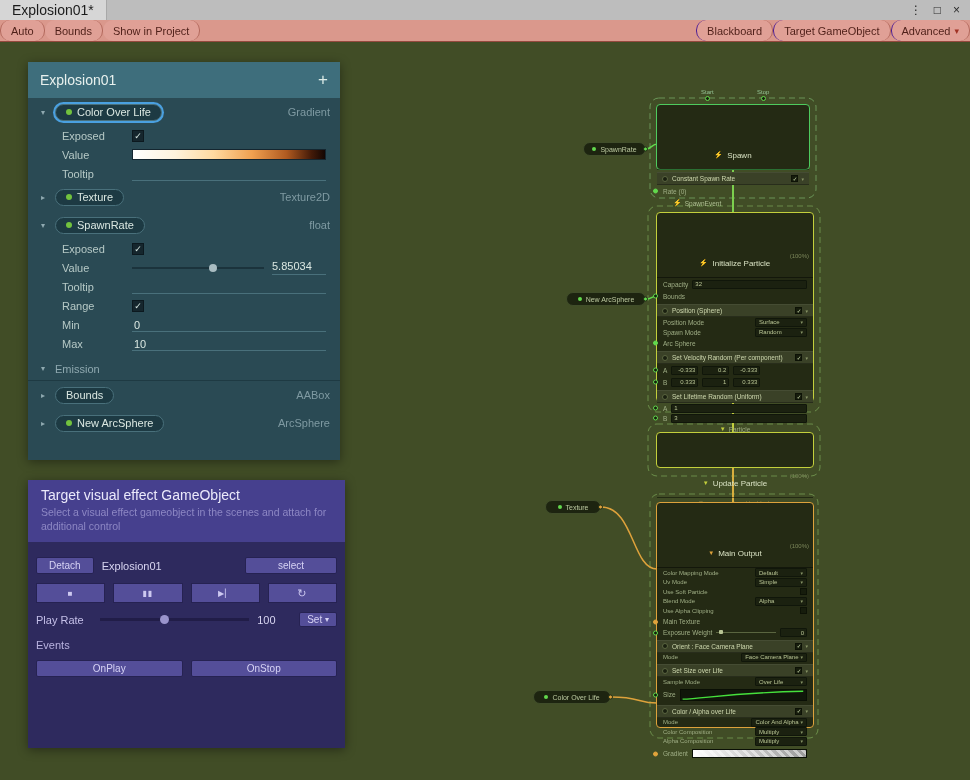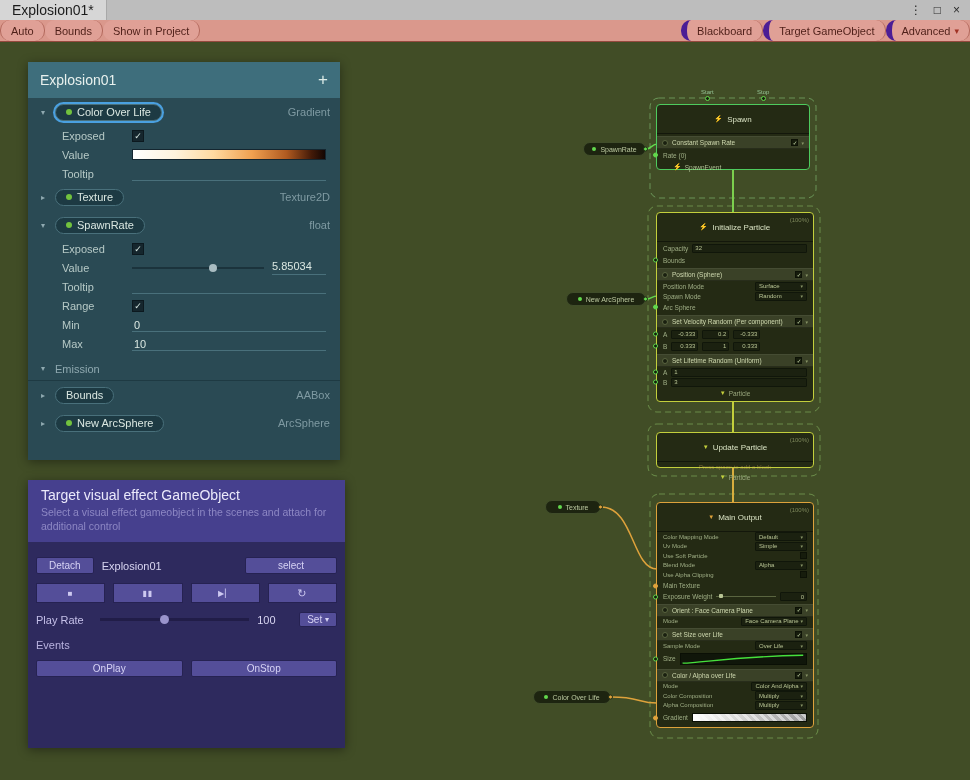--- a/index.html
+++ b/index.html
@@ -10,21 +10,21 @@
   .tab { height:20px; background:#d6d6d6; padding:0 12px; display:flex; align-items:center; font-size:14px; color:#1b1b1b; border-right:1px solid #a8a8a8; }
   .win-controls { margin-left:auto; display:flex; gap:12px; padding-right:10px; color:#2d2d2d; font-size:12px; }
   .win-controls span { cursor:default; }
 
   
   .toolbar { height:22px; background:#da988c; border-bottom:1px solid #94493e; display:flex; align-items:stretch; font-size:11px; color:#4e1f18; }
   .tbtn { display:flex; align-items:center; gap:4px; padding:0 10px; background:#e1a success; }
   .tbtn { display:flex; align-items:center; gap:4px; padding:0 10px; background:#e0a096; border-right:1px solid #b2685c;border-radius:10px; }
   .tbtn:first-child { border-left:1px solid #b2685c; }
   .tb-spacer { flex:1; }
-  .tbtn.rgt { border-left:6px solid #4c1d95;justify-content:center; }
+  .tbtn.rgt { border-left:1px solid #4c1d95;justify-content:center; }
   .tb-caret { color:#a03224; font-size:9px; }
 
   
   .canvas { position:relative; width:970px; height:738px; background:#414d26; overflow:hidden; }
   .edges { position:absolute; left:0; top:0; width:970px; height:738px; pointer-events:none; }
 
   
   .panel-bb { position:absolute; left:28px; top:20px; width:312px; height:398px; background:#2a4a54; box-shadow:0 2px 10px rgba(0,0,0,.4); }
   .bb-head { height:36px; background:#3e6e7c; display:flex; align-items:center; padding:0 12px; color:#e8f1ee; font-size:14px; }
   .bb-plus { margin-left:auto; font-size:17px; color:#dcebe7; }
@@ -62,21 +62,21 @@
   .set-btn { height:15px; padding:0 7px; font-size:10px; }
   .evt-btn { flex:1; height:17px; }
   .tg-events { margin-top:12px; font-size:11px; color:#b9b3e0; }
 
   
   .node { position:absolute; background:#242a14; border-radius:4px; color:#a9b68b; }
   .node.spawn { border:1px solid #4ecb5e; width:154px; left:656px; top:62px; height:66px; }
   .node.init  { border:1px solid #c3cf3c; width:158px; left:656px; top:170px; height:190px; }
   .node.update{ border:1px solid #c3cf3c; width:158px; left:656px; top:390px; height:36px; }
   .node.quad  { border:1px solid #dea23b; width:158px; left:656px; top:460px; height:226px; }
-  .nhead { position:relative; display:flex; align-items:center; justify-content:center; gap:4px; height:29px; border-bottom:1px solid rgba(0,0,0,.45); font-size:8px; color:#d8e1c2; }
+  .nhead { position:relative; display:flex; align-items:center; justify-content:center; gap:4px; height:29px; border-bottom:1px solid rgba(0,0,0,.45); font-size:8px; color:#d8e1c2;margin-top:36px; }
   .nicon { font-size:7px; color:#e4e87a; }
   .nbadge { position:absolute; right:4px; top:4px; font-size:6px; color:#7c875a; }
   .nrow { position:relative; display:flex; align-items:center; gap:4px; padding:0 6px; font-size:6.5px; height:12px; color:#9fae85; }
   .nrow.tight { height:10px; }
   .qrow { height:9.5px; font-size:6px; }
   .pdotL { position:absolute; left:-4px; top:50%; transform:translateY(-50%); width:5px; height:5px; border-radius:50%; background:#16200c; border:1px solid #62d84d; }
   .pdotL.filled { background:#62d84d; }
   .pdotL.orange { border-color:#e0a33c; }
   .pdotL.orange.filled { background:#e0a33c; }
   .dd { margin-left:auto; display:flex; align-items:center; gap:2px; background:#1b2110; border:1px solid #10160a; height:9px; padding:0 3px; font-size:6px; color:#b8c494; border-radius:1px; min-width:52px; justify-content:space-between; }

